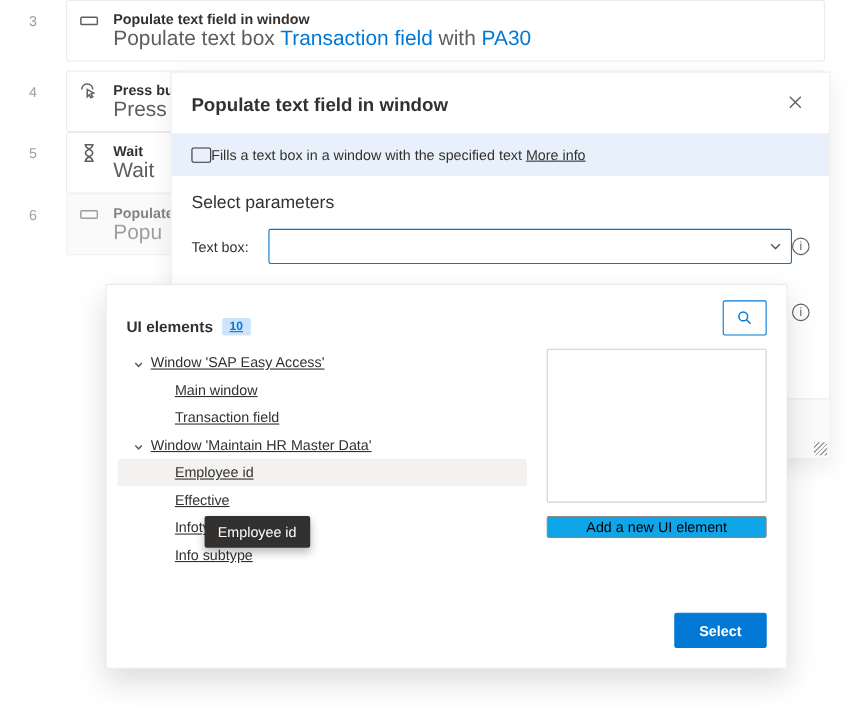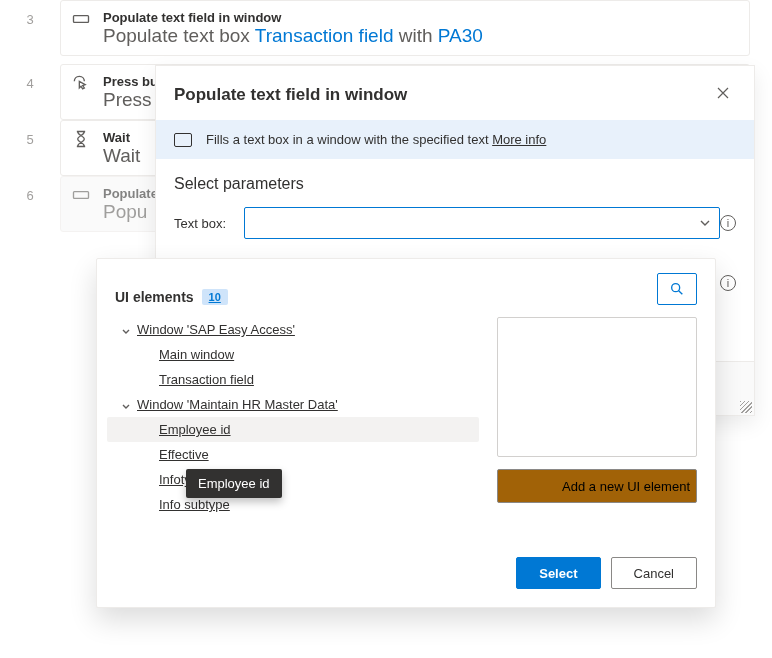--- a/index.html
+++ b/index.html
@@ -15,21 +15,21 @@
   .step-title { font-weight:600; color:#323130; font-size:13px; line-height:18px; }
   .step-sub { color:#605e5c; font-size:19px; line-height:18px; }
   .step-link { color:#0078d4; }
   .step-card.dim { opacity:.6; background:#f7f7f7; }
 
   
   .dialog { position:absolute; left:155px; top:65px; width:600px; background:#fff; border:1px solid #edebe9; box-shadow:0 8px 20px rgba(0,0,0,.08); }
   .dialog-header { display:flex; justify-content:space-between; align-items:center; padding:16px 18px 12px 18px; }
   .dialog-title { font-size:17px; font-weight:600; color:#323130; }
   .close-btn { background:none; border:none; cursor:pointer; color:#605e5c; font-size:16px; padding:4px 6px; }
-  .info-band { background:#e8f1fb; padding:12px 18px; display:flex; align-items:center; gap:14px; font-size:13px; color:#323130; }
+  .info-band { background:#e8f1fb; padding:12px 18px; display:flex; align-items:center; font-size:13px; color:#323130; }
   .info-band .sq { width:18px; height:14px; border:1.5px solid #323130; border-radius:2px; }
   .info-band a { color:#323130; text-decoration:underline; }
   .section { padding:16px 18px 0 18px; }
   .section-title { font-size:16px; color:#323130; margin-bottom:14px; }
   .param-row { display:flex; align-items:center; }
   .param-label { width:70px; color:#323130; }
   .dropdown { flex:1; height:32px; border:1px solid #0078d4; border-radius:2px; background:#fff; display:flex; align-items:center; justify-content:flex-end; padding:0 8px; cursor:pointer; position:relative; }
   .dropdown svg { width:12px; height:12px; color:#605e5c; }
   .info-icon { width:16px; height:16px; border:1px solid #605e5c; border-radius:50%; display:flex; align-items:center; justify-content:center; font-size:11px; color:#605e5c; }
   .dialog-footer { border-top:1px solid #edebe9; background:#fafafa; height:54px; position:relative; }
@@ -45,21 +45,21 @@
   .picker-body { display:flex; padding:4px 18px 10px 10px; gap:18px; min-height:230px; }
   .tree { flex:1; font-size:13px;text-decoration:underline; }
   .tree-node { display:flex; align-items:center; gap:6px; padding:5px 4px; cursor:pointer; border-radius:2px; }
   .tree-node.group { font-size:13px; color:#323130; padding-left:14px; }
   .tree-node.leaf { padding-left:52px; }
   .tree-node.hl { background:#f3f2f1; }
   .caret { width:10px; height:10px; display:inline-block; }
   .caret svg { width:10px; height:10px; color:#605e5c; }
   .preview-col { width:200px; display:flex; flex-direction:column; align-items:stretch; gap:12px; }
   .preview-box { height:140px; border:1px solid #d2d0ce; border-radius:2px; background:#fff; }
-  .add-btn { height:34px; border:1px solid #8a8886; background:#a16207; border-radius:2px; font-size:13px; cursor:pointer;text-align:right; }
+  .add-btn { height:20px; border:1px solid #8a8886; background:#0ea5e9; border-radius:2px; font-size:13px; cursor:pointer; }
   .picker-footer { display:flex; justify-content:flex-end; gap:10px; padding:14px 18px 18px 18px; }
   .btn { height:32px; padding:0 22px; border-radius:2px; font-size:13px; cursor:pointer; }
   .btn-primary { background:#0078d4; border:1px solid #0078d4; color:#fff; font-weight:700; }
   .btn-secondary { background:#fff; border:1px solid #8a8886; color:#323130; }
 
   
   .tooltip { position:absolute; left:186px; top:469px; background:#323130; color:#fff; padding:7px 12px; border-radius:2px; font-size:13px; box-shadow:0 4px 8px rgba(0,0,0,.25); pointer-events:none; }
 </style>
 </head>
 <body>
@@ -197,19 +197,18 @@
         <div class="tree-node leaf">Infotype</div>
         <div class="tree-node leaf">Info subtype</div>
       </div>
       <div class="preview-col">
         <div class="preview-box"></div>
         <button class="add-btn">Add a new UI element</button>
       </div>
     </div>
     <div class="picker-footer">
       <button class="btn btn-primary">Select</button>
-      <button class="btn btn-secondary">Cancel</button>
     </div>
   </div>
 
   <div class="tooltip">Employee id</div>
 
 </div>
 
 </body></html>

